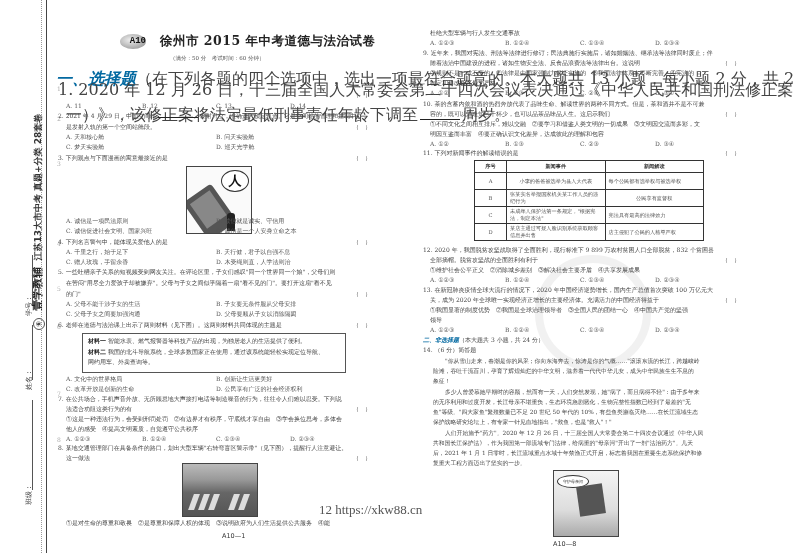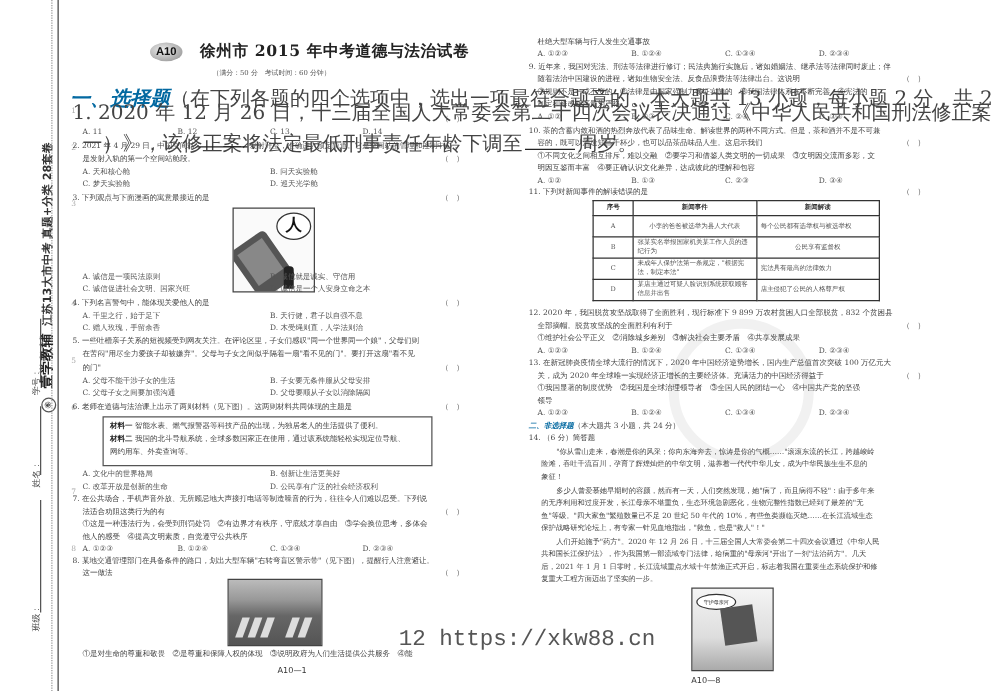--- a/index.html
+++ b/index.html
@@ -12,21 +12,21 @@
   .brand-text { position:absolute; left:0; top:0; transform-origin:left top; transform:translate(22px,210px) rotate(-90deg);
                 white-space:nowrap; font-family:"DejaVu Sans", sans-serif; font-size:9px; color:#333; font-weight:bold; }
   .brand-text .big { font-size:11px; font-weight:900; color:#222; }
   .circle-num { display:inline-block; width:10px; height:10px; border:1px solid #555; border-radius:50%; font-size:7px; text-align:center; line-height:10px; margin-right:4px; }
   .field-label { position:absolute; left:24px; font-size:7px; color:#444; transform-origin:left top; transform:rotate(-90deg); white-space:nowrap; }
   .field-line { position:absolute; left:32px; width:0; border-left:1px solid #555; }
   .line-no { position:absolute; left:57px; font-size:6px; color:#aaa; }
 
   .title-row { position:absolute; left:120px; top:33px; display:flex; align-items:center; }
   .badge { width:26px; height:15px; border-radius:50%; background:radial-gradient(ellipse at 40% 40%, #eee, #888); 
-           font-family:Liberation Sans, sans-serif; font-weight:bold; font-size:9px; color:#111; text-align:center; line-height:15px; margin-right:14px; }
+           font-family:Liberation Mono, monospace; font-weight:bold; font-size:9px; color:#111; text-align:right; line-height:15px; margin-right:14px; }
   .title { font-family:"DejaVu Serif", serif; font-weight:bold; font-size:12.5px; color:#222; letter-spacing:0.5px; }
   .subtitle { position:absolute; left:170px; top:55px; font-size:5.5px; color:#555; }
 
   .q { position:absolute; white-space:nowrap; color:#444; }
   .sec { font-weight:bold; color:#0369a1;font-style:italic; }
   .paren { position:absolute; color:#555; }
   .opt { position:absolute; white-space:nowrap; color:#555; }
   .blank { display:inline-block; width:40px; border-bottom:1px solid #222; margin:0 2px; }
 
   .cartoon1 { position:absolute; left:186px; top:134px; width:64px; height:66px; border:1px solid #444; background:#fafafa; overflow:hidden; }
@@ -46,21 +46,21 @@
   .news-table th, .news-table td { border:1px solid #333; padding:1px 3px; height:14px; line-height:7px; }
   .news-table th { font-weight:bold; height:9px; color:#333; }
   .news-table td.c { text-align:center; }
 
   .cartoon2 { position:absolute; left:553px; top:470px; width:64px; height:65px; border:1px solid #444; background:linear-gradient(#f4f4f4 0%, #ddd 60%, #aaa 100%); overflow:hidden; }
   .book { position:absolute; left:24px; top:14px; width:26px; height:30px; background:#555; transform:rotate(-8deg); }
   .speech { position:absolute; left:3px; top:4px; width:30px; height:11px; border:1px solid #333; border-radius:50%; background:#fff; font-size:4px; text-align:center; line-height:11px; }
 
   .pagenum { position:absolute; font-family:"DejaVu Sans", sans-serif; font-size:6.5px; color:#333; }
   .watermark-seal { position:absolute; left:535px; top:255px; width:100px; height:100px; border-radius:50%; border:8px solid rgba(200,200,200,0.25); }
-  .watermark { position:absolute; left:319px; top:502px; font-family:Liberation Mono, monospace; font-size:18px; color:#555; letter-spacing:0px; }
+  .watermark { position:absolute; left:319px; top:502px; font-family:Liberation Serif, serif; font-size:13px; color:#555; letter-spacing:0px; }
 </style>
 </head>
 <body>
 
 <div class="margin-strip">
   <div class="brand">
     <div class="brand-text">
       <span class="circle-num">⑥</span>
       <span class="big">壹学教辅</span>
       &nbsp;<span>江苏13大市中考 真题+分类 28套卷</span>

